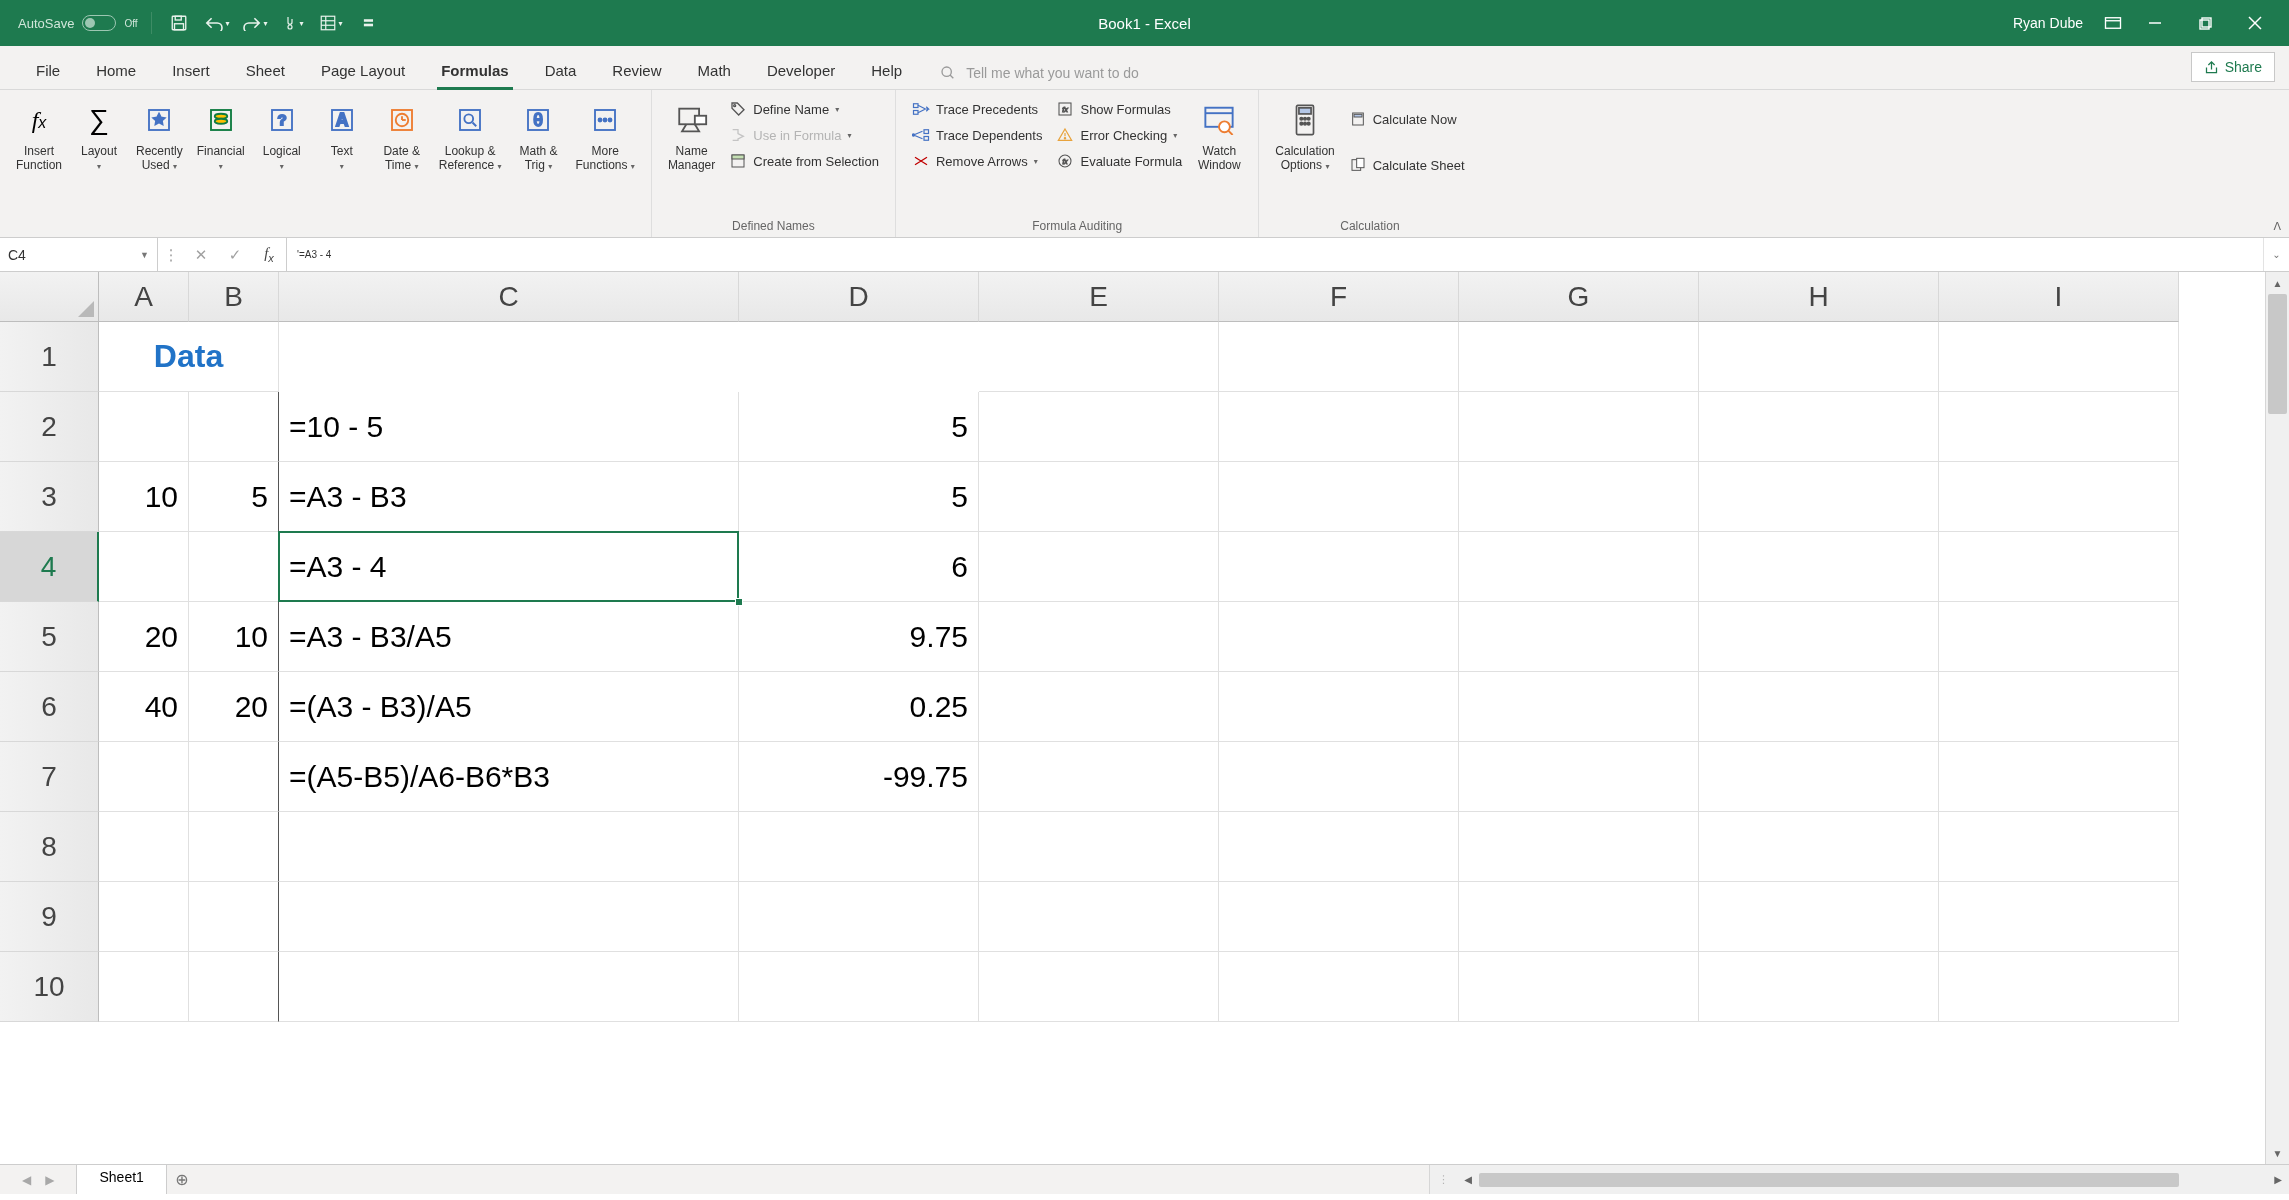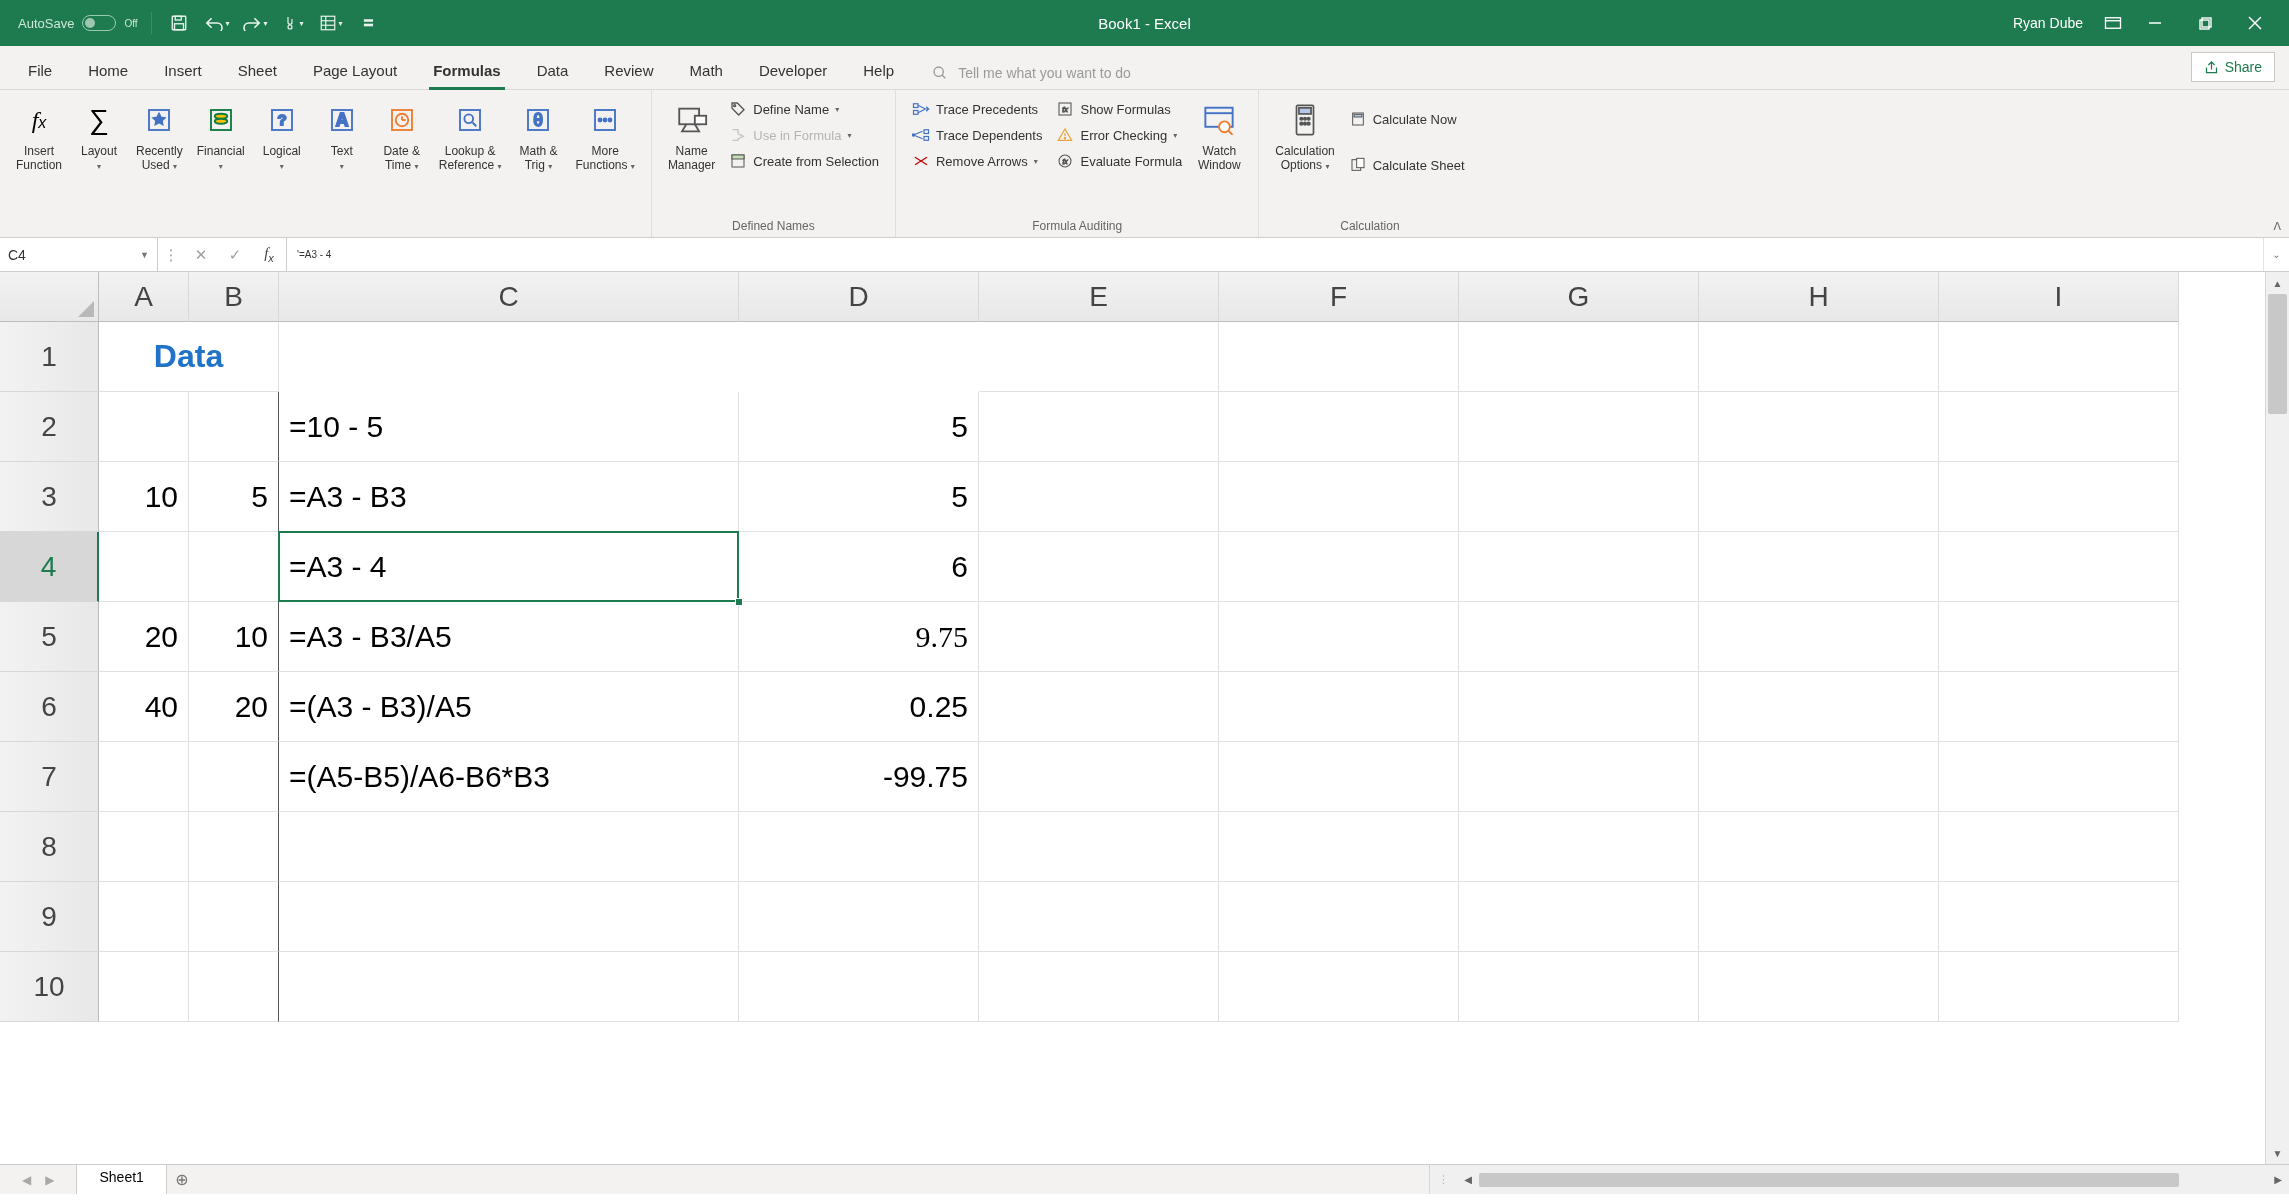--- a/index.html
+++ b/index.html
@@ -13,21 +13,21 @@
 .autosave-toggle::after { content:""; position:absolute; width:10px; height:10px; border-radius:50%; background:#9cc7b2; left:2px; top:2px; }
 .qat-btn { width:28px; height:28px; display:flex; align-items:center; justify-content:center; color:#e8f2ec; font-size:16px; cursor:pointer; }
 .qat-sep { width:1px; height:22px; background:#3d8c65; margin:0 3px; }
 .title-center { position:absolute; left:50%; transform:translateX(-50%); font-size:15px; color:#fff; }
 .title-right { margin-left:auto; display:flex; align-items:center; gap:2px; padding-right:10px; }
 .win-btn { width:48px; height:46px; display:flex; align-items:center; justify-content:center; color:#fff; font-size:14px; cursor:pointer; }
 .user-name { font-size:14px; color:#fff; margin-right:12px; }
 .ribbon-display { width:32px; height:32px; display:flex; align-items:center; justify-content:center; }
 
 
-.ribbon-tabs { height:44px; background:#f3f2f1; display:flex; align-items:flex-end; padding-left:10px; border-bottom:1px solid #d9d9d9; position:relative; }
+.ribbon-tabs { height:44px; background:#f3f2f1; display:flex; align-items:flex-end; padding-left:18px; border-bottom:1px solid #d9d9d9; position:relative; }
 .ribbon-tab { padding:10px 18px 10px; font-size:15px; color:#333; cursor:pointer; position:relative; }
 .ribbon-tab.active { font-weight:600; }
 .ribbon-tab.active::after { content:""; position:absolute; left:14px; right:14px; bottom:-1px; height:3px; background:#1e7a4f; }
 .tell-me { display:flex; align-items:center; gap:10px; margin-left:20px; padding:8px 0; color:#9a9a9a; font-size:14px; }
 .tell-me svg { flex-shrink:0; }
 .share-btn { position:absolute; right:14px; top:6px; height:30px; padding:4px 12px; border:1px solid #c8c8c8; background:#fff; font-size:14px; color:#1e7a4f; display:flex; align-items:center; gap:6px; cursor:pointer; }
 
 
 .ribbon { background:#f3f2f1; display:flex; border-bottom:1px solid #cdcdcd; height:148px; }
 .ribbon-group { border-right:1px solid #dedede; padding:6px 10px 2px; display:flex; flex-direction:column; }
@@ -548,21 +548,21 @@
         <div class="cell" style="left: 180px; top: 210px; width: 460px; height: 70px;">=A3 - 4</div>
         <div class="cell num" style="left: 640px; top: 210px; width: 240px; height: 70px;">6</div>
         <div class="cell" style="left: 880px; top: 210px; width: 240px; height: 70px;"></div>
         <div class="cell" style="left: 1120px; top: 210px; width: 240px; height: 70px;"></div>
         <div class="cell" style="left: 1360px; top: 210px; width: 240px; height: 70px;"></div>
         <div class="cell" style="left: 1600px; top: 210px; width: 240px; height: 70px;"></div>
         <div class="cell" style="left: 1840px; top: 210px; width: 240px; height: 70px;"></div>
         <div class="cell num" style="left: 0px; top: 280px; width: 90px; height: 70px;">20</div>
         <div class="cell col-b-border num" style="left: 90px; top: 280px; width: 90px; height: 70px;">10</div>
         <div class="cell" style="left: 180px; top: 280px; width: 460px; height: 70px;">=A3 - B3/A5</div>
-        <div class="cell num" style="left: 640px; top: 280px; width: 240px; height: 70px; font-family: Liberation Serif, serif;">9.75</div>
+        <div class="cell num" style="left: 640px; top: 280px; width: 240px; height: 70px;">9.75</div>
         <div class="cell" style="left: 880px; top: 280px; width: 240px; height: 70px;"></div>
         <div class="cell" style="left: 1120px; top: 280px; width: 240px; height: 70px;"></div>
         <div class="cell" style="left: 1360px; top: 280px; width: 240px; height: 70px;"></div>
         <div class="cell" style="left: 1600px; top: 280px; width: 240px; height: 70px;"></div>
         <div class="cell" style="left: 1840px; top: 280px; width: 240px; height: 70px;"></div>
         <div class="cell num" style="left: 0px; top: 350px; width: 90px; height: 70px;">40</div>
         <div class="cell col-b-border num" style="left: 90px; top: 350px; width: 90px; height: 70px;">20</div>
         <div class="cell" style="left: 180px; top: 350px; width: 460px; height: 70px;">=(A3 - B3)/A5</div>
         <div class="cell num" style="left: 640px; top: 350px; width: 240px; height: 70px;">0.25</div>
         <div class="cell" style="left: 880px; top: 350px; width: 240px; height: 70px;"></div>

